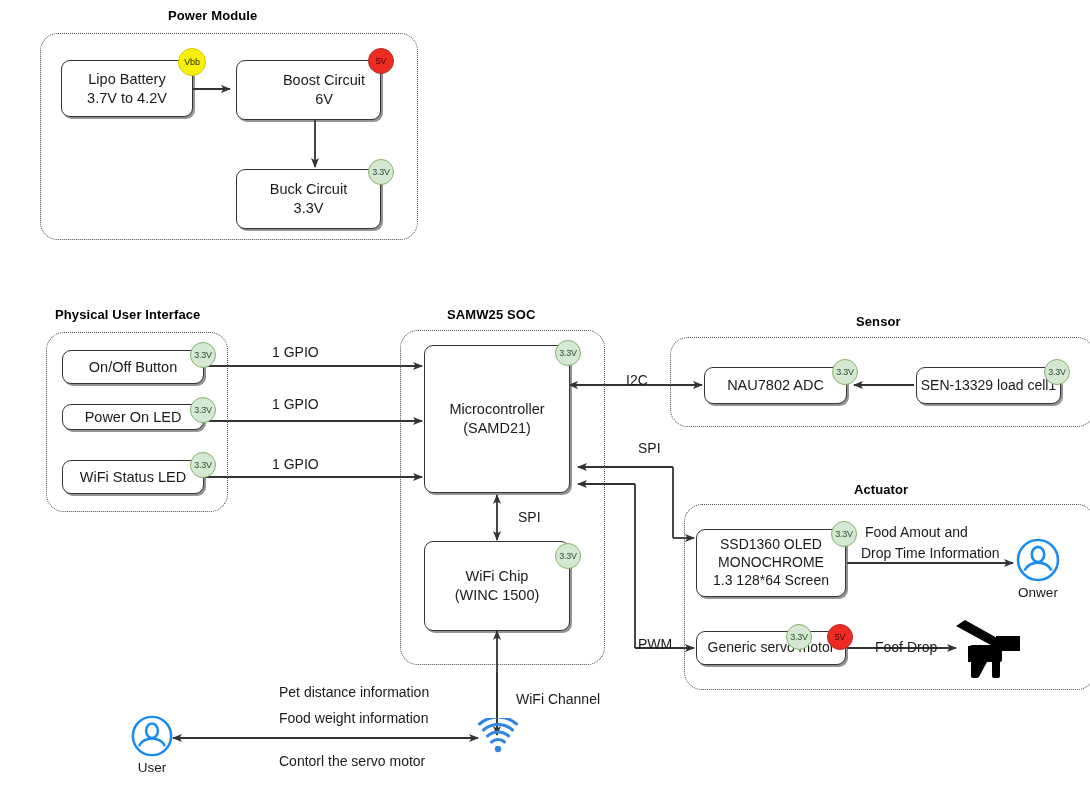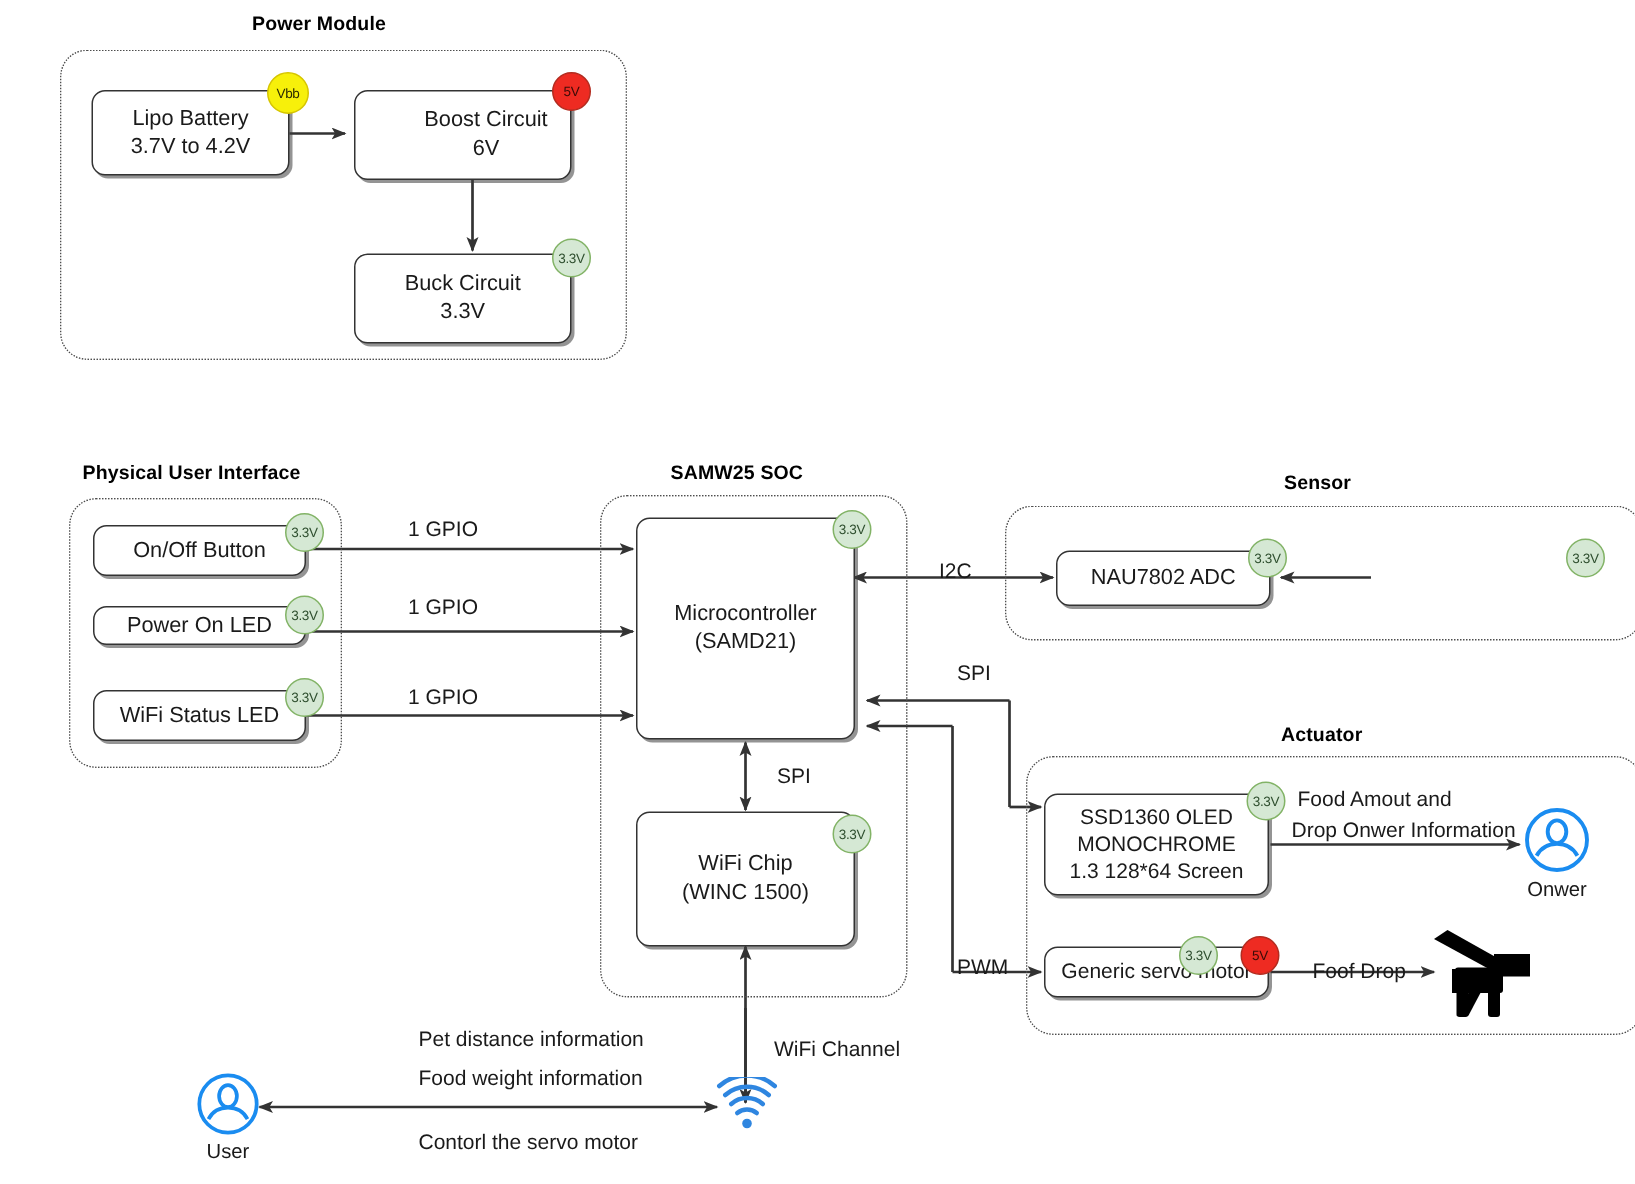--- a/index.html
+++ b/index.html
@@ -227,20 +227,23 @@
   <div class="elabel" style="left:500px; top:509px;">SPI</div>
 
   <div class="group-title" style="left:838px; top:314px;">Sensor</div>
   <div class="group" style="left:652px; top:337px; width:425px; height:90px;"></div>
 
   <div class="box" style="left:686px; top:367px; width:143px; height:37px;">
     <span class="line">NAU7802 ADC</span>
   </div>
   <div class="badge v33" style="left:814px; top:359px;">3.3V</div>
 
+  <div class="box" style="left:898px; top:367px; width:145px; height:37px; font-size:14px;">
+    <span class="line">SEN-13329 load cell1</span>
+  </div>
   <div class="badge v33" style="left:1026px; top:359px;">3.3V</div>
 
   <div class="elabel" style="left:608px; top:372px;">I2C</div>
 
   <div class="group-title" style="left:836px; top:482px;">Actuator</div>
   <div class="group" style="left:666px; top:504px; width:411px; height:186px;"></div>
 
   <div class="box" style="left:678px; top:529px; width:150px; height:68px; font-size:14px;">
     <span class="line">SSD1360 OLED</span>
     <span class="line">MONOCHROME</span>
@@ -248,21 +251,21 @@
   </div>
   <div class="badge v33" style="left:813px; top:521px;">3.3V</div>
 
   <div class="box" style="left:678px; top:631px; width:150px; height:34px; font-size:14px;">
     <span class="line">Generic servo motor</span>
   </div>
   <div class="badge v33" style="left:768px; top:624px;">3.3V</div>
   <div class="badge v5" style="left:809px; top:624px;">5V</div>
 
   <div class="elabel" style="left:847px; top:524px;">Food Amout and</div>
-  <div class="elabel" style="left:843px; top:545px;">Drop Onwer Information</div>
+  <div class="elabel" style="left:843px; top:545px;">Drop Time Information</div>
   <div class="elabel" style="left:857px; top:639px;">Foof Drop</div>
 
   <div class="elabel" style="left:620px; top:440px;">SPI</div>
   <div class="elabel" style="left:620px; top:636px;">PWM</div>
 
   <div class="actor" style="left:996px; top:537px; width:48px;">
     <span class="icon-wrap">
       <svg width="46" height="46" viewBox="0 0 46 46" xmlns="http://www.w3.org/2000/svg">
         <circle cx="23" cy="23" r="20" fill="none" stroke="#1a8cf0" stroke-width="2.6"></circle>
         <ellipse cx="23" cy="17.5" rx="6.2" ry="7.6" fill="none" stroke="#1a8cf0" stroke-width="2.6"></ellipse>

